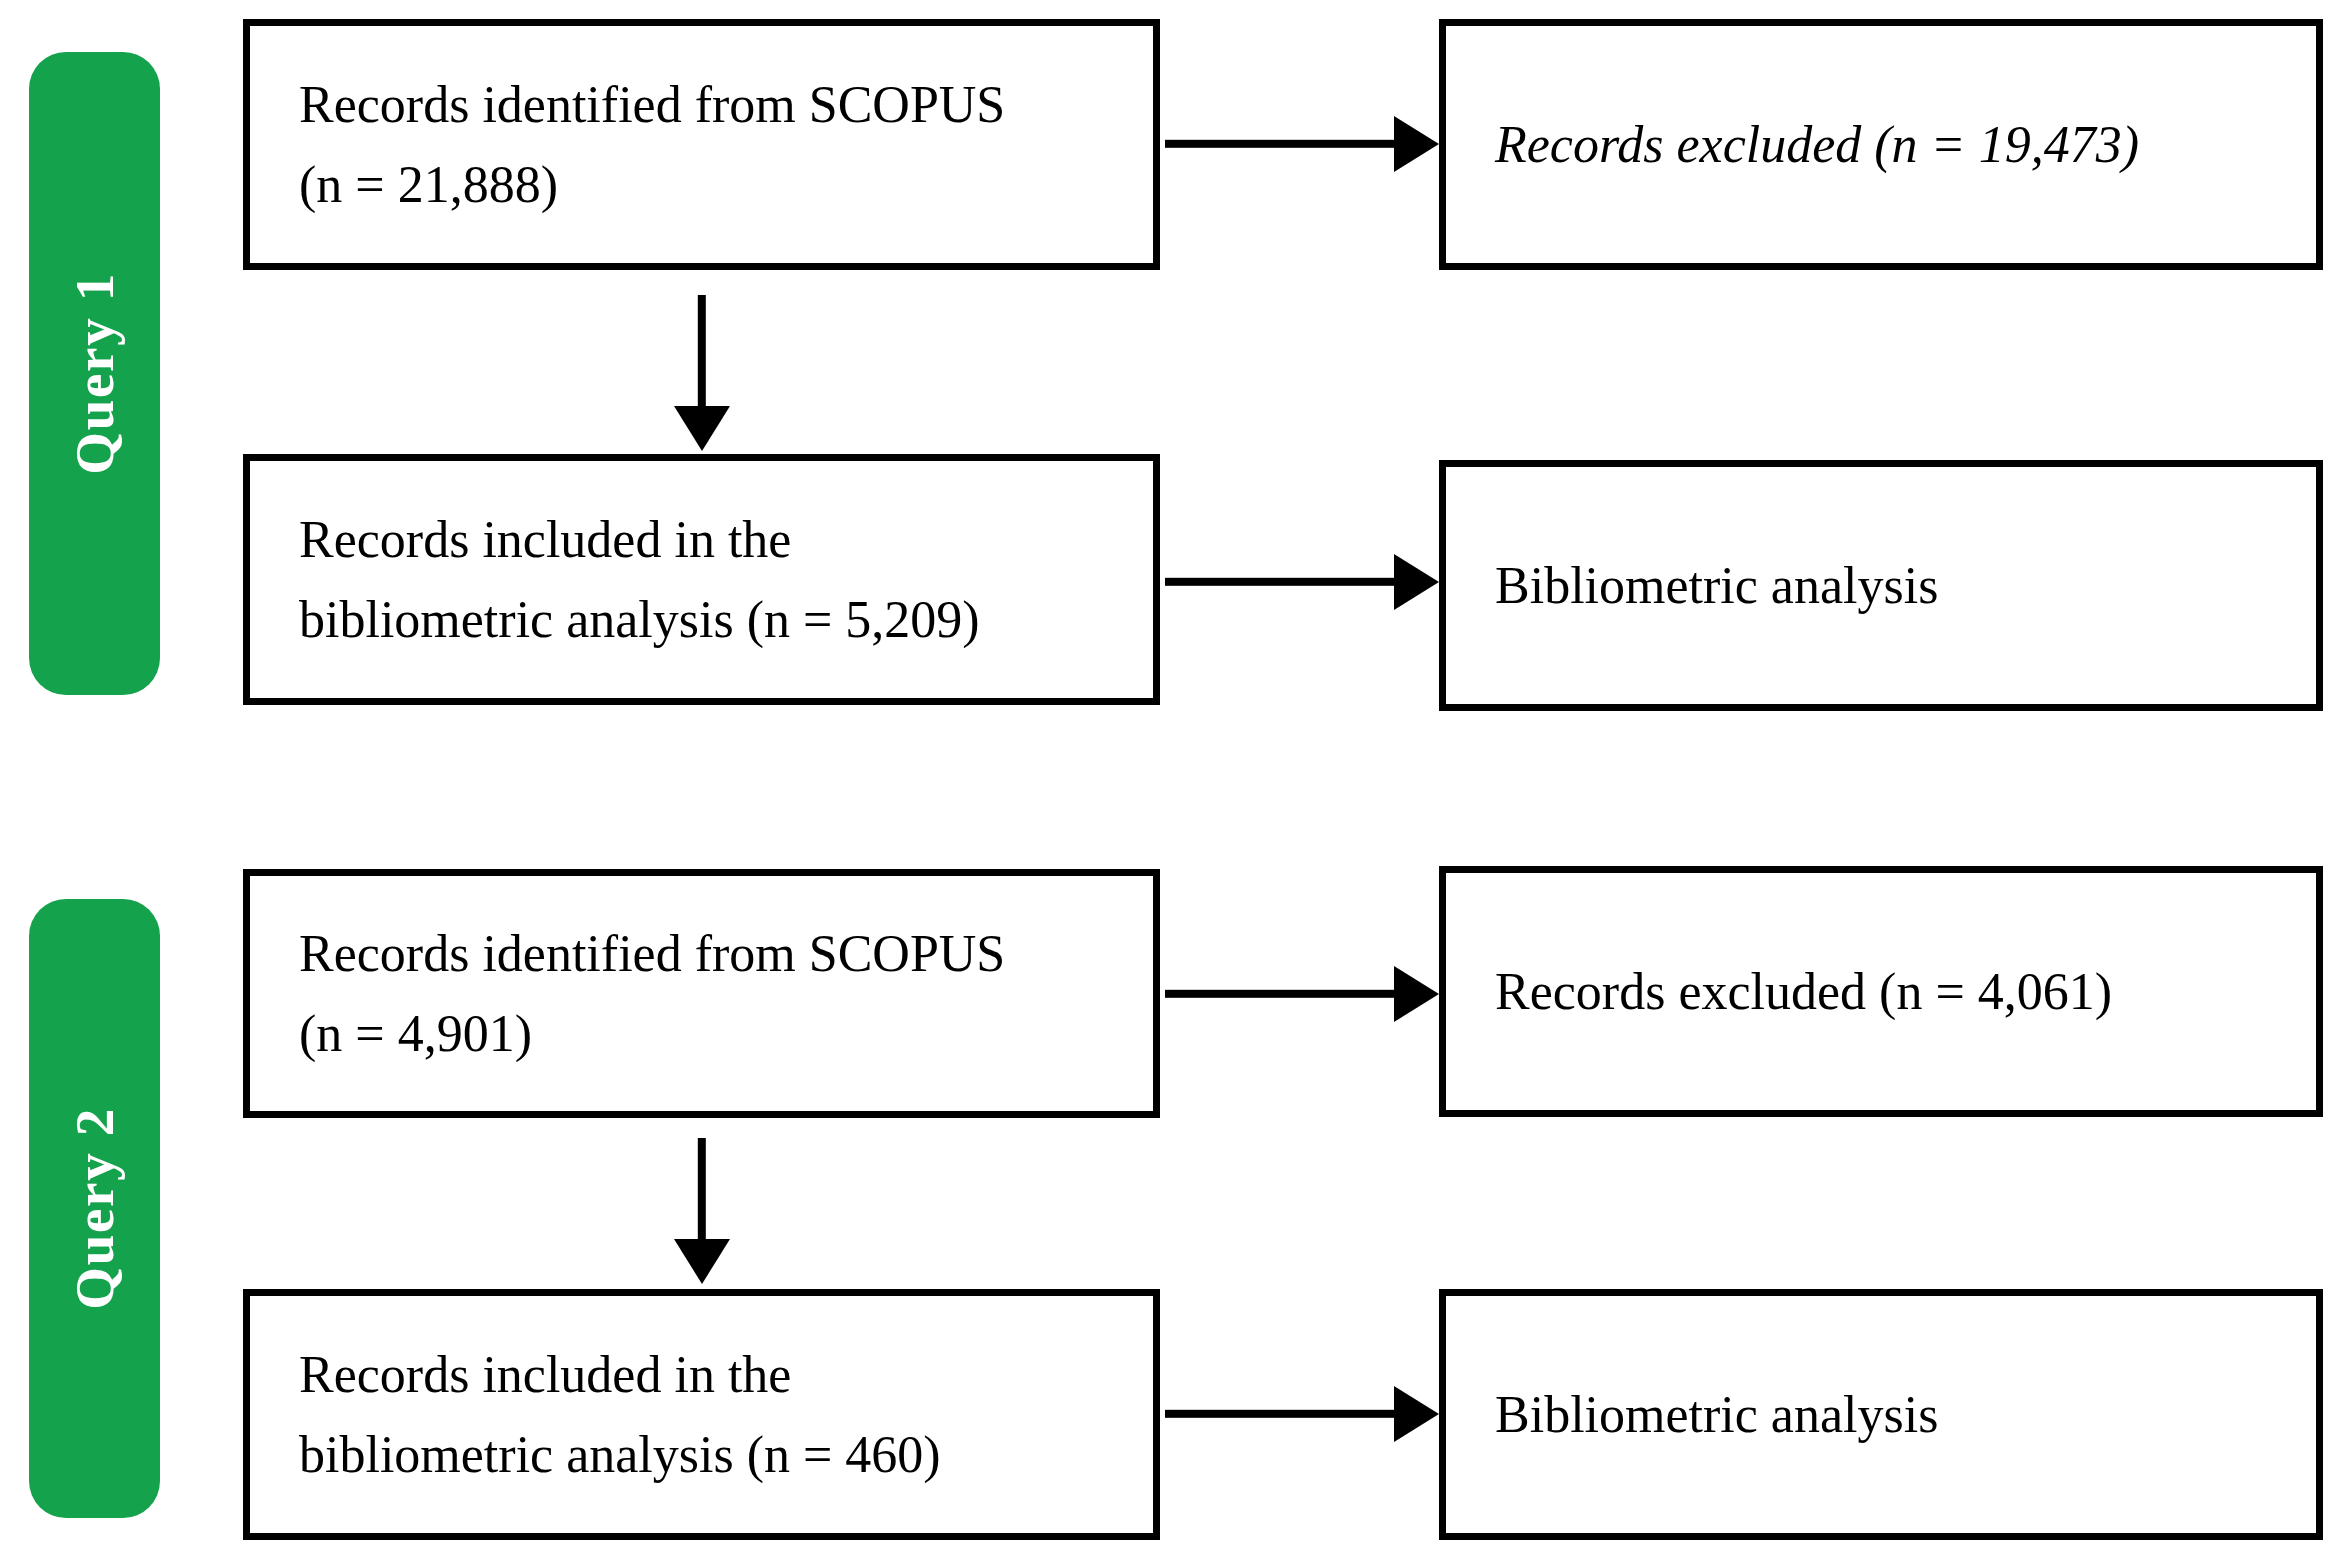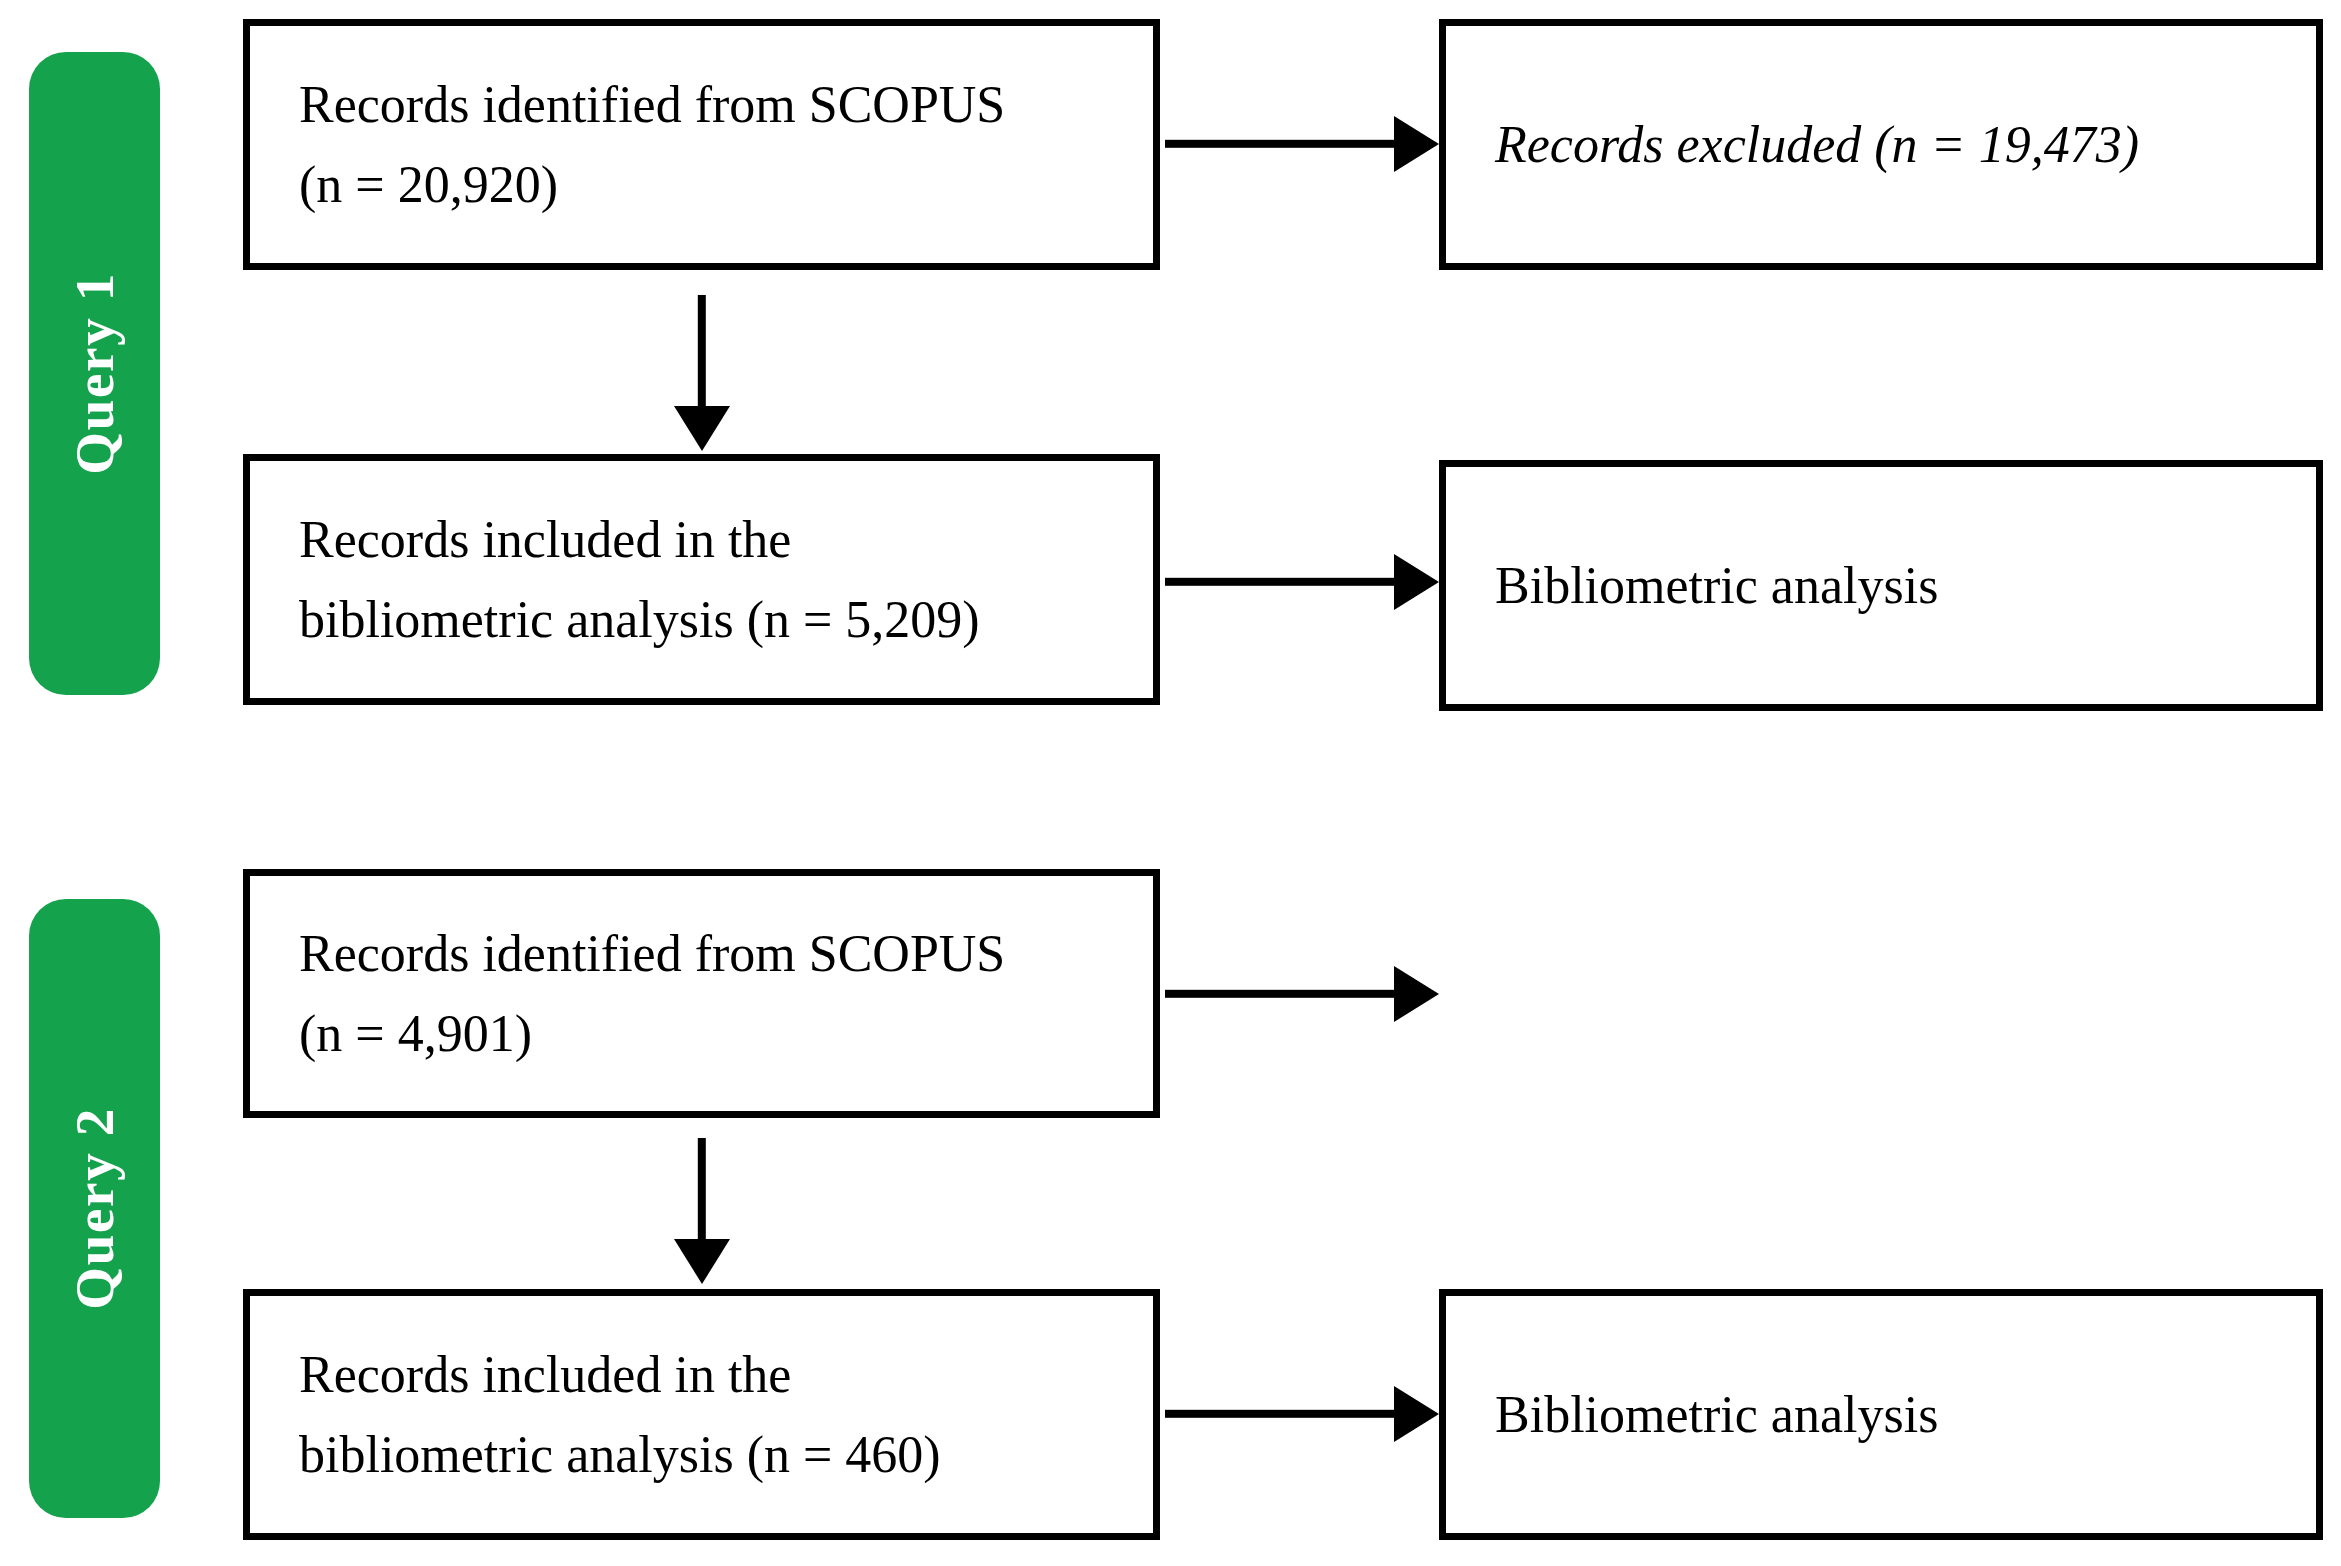--- a/index.html
+++ b/index.html
@@ -121,21 +121,21 @@
 <body>
 
 <div class="stage">
 
   <div class="pill" id="pill-q1">
     <span class="pill-label">Query 1</span>
   </div>
 
   <div class="box" id="box-q1-identified">
     <span class="line">Records identified from SCOPUS</span>
-    <span class="line">(n = 20,920)</span>
+    <span class="line">(n = 21,888)</span>
   </div>
 
   <div class="arrow arrow-right" id="arrow-q1-h1">
     <div class="shaft"></div>
     <div class="head"></div>
   </div>
 
   <div class="box" id="box-q1-excluded">
     <span class="line">Records excluded (n = 19,473)</span>
   </div>
@@ -166,20 +166,23 @@
   <div class="box" id="box-q2-identified">
     <span class="line">Records identified from SCOPUS</span>
     <span class="line">(n = 4,901)</span>
   </div>
 
   <div class="arrow arrow-right" id="arrow-q2-h1">
     <div class="shaft"></div>
     <div class="head"></div>
   </div>
 
+  <div class="box" id="box-q2-excluded">
+    <span class="line">Records excluded (n = 4,061)</span>
+  </div>
 
   <div class="arrow arrow-down" id="arrow-q2-v1">
     <div class="shaft"></div>
     <div class="head"></div>
   </div>
 
   <div class="box" id="box-q2-included">
     <span class="line">Records included in the</span>
     <span class="line">bibliometric analysis (n = 460)</span>
   </div>

